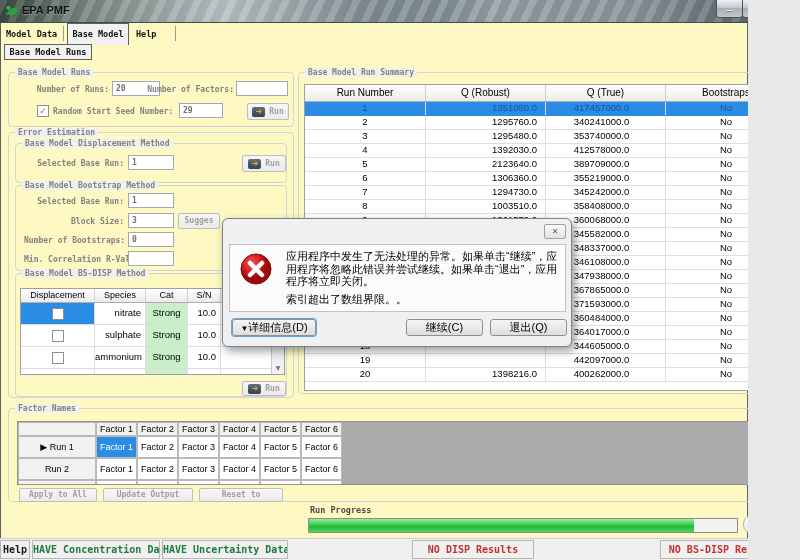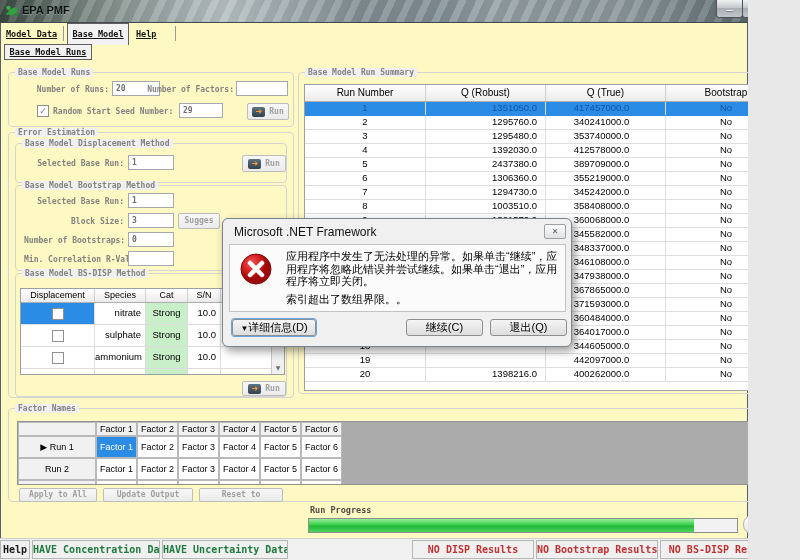--- a/index.html
+++ b/index.html
@@ -21,21 +21,21 @@
     border-radius:0 0 3px 3px;box-sizing:border-box;text-align:center;
     background:linear-gradient(#f0f2f3,#c3c8cc 45%,#a8aeb3 50%,#c0c6ca);}
   #btn-min{left:716px;width:27px;}
   #btn-max{left:742px;width:27px;}
   #btn-close{left:768px;width:30px;background:linear-gradient(#efa28b,#d95b36 45%,#c03a17 50%,#d4542c);}
   .winbtn .glyph{display:inline-block;font:bold 10px "DejaVu Sans",sans-serif;color:#fff;line-height:16px;text-shadow:0 1px 1px rgba(0,0,0,.4);}
   #btn-max .maxbox{display:inline-block;width:8px;height:7px;border:2px solid #fff;margin-top:4px;box-shadow:0 1px 1px rgba(0,0,0,.3);}
 
   
   .applbl{font:bold 8px "DejaVu Sans Mono",monospace;color:#828282;white-space:nowrap;}
-  .tablbl{font:bold 8.5px "DejaVu Sans Mono",monospace;color:#141414;white-space:nowrap;text-decoration:underline;}
+  .tablbl{font:bold 8.5px "DejaVu Sans Mono",monospace;color:#141414;white-space:nowrap;}
   #tabbar{position:absolute;left:0;top:22px;width:800px;height:22px;}
   .tabsep{position:absolute;top:4px;width:1px;height:15px;background:#9a9a9a;}
   #tab-model-data{position:absolute;left:6px;top:7px;}
   #tab-base-model{position:absolute;left:67px;top:1px;width:60px;height:21px;background:#f2f2f2;
      border:1px solid #606060;border-bottom:none;text-align:center;line-height:20px;}
   #tab-help{position:absolute;left:136px;top:7px;}
   #subtab{position:absolute;left:4px;top:44px;width:88px;height:16px;background:#f1f1f1;
      border:1px solid #606060;text-align:center;line-height:15px;box-sizing:border-box;}
 
   
@@ -270,21 +270,21 @@
     </div>
   </div>
 
   <div class="group" style="left:298px;top:72px;width:494px;height:322px;">
     <span class="gtitle applbl">Base Model Run Summary</span>
     <div class="gridbox" id="summary-grid">
       <div class="ghead">
         <div class="hc" style="width:121px">Run Number</div>
         <div class="hc" style="width:120px">Q (Robust)</div>
         <div class="hc" style="width:120px">Q (True)</div>
-        <div class="hc" style="flex:1;border-right:none;">Bootstrap</div>
+        <div class="hc" style="flex:1;border-right:none;">Bootstraps</div>
       </div>
       <div id="summary-body">
           <div class="srow selected">
             <div class="cell c0">1</div>
             <div class="cell c1">1351050.0</div>
             <div class="cell c2">417457000.0</div>
             <div class="cell c3">No</div>
           </div>
           <div class="srow">
             <div class="cell c0">2</div>
@@ -299,21 +299,21 @@
             <div class="cell c3">No</div>
           </div>
           <div class="srow">
             <div class="cell c0">4</div>
             <div class="cell c1">1392030.0</div>
             <div class="cell c2">412578000.0</div>
             <div class="cell c3">No</div>
           </div>
           <div class="srow">
             <div class="cell c0">5</div>
-            <div class="cell c1">2437380.0</div>
+            <div class="cell c1">2123640.0</div>
             <div class="cell c2">389709000.0</div>
             <div class="cell c3">No</div>
           </div>
           <div class="srow">
             <div class="cell c0">6</div>
             <div class="cell c1">1306360.0</div>
             <div class="cell c2">355219000.0</div>
             <div class="cell c3">No</div>
           </div>
           <div class="srow">
@@ -455,26 +455,24 @@
     <span id="stop-icon">STOP</span>
     <span>Stop</span>
   </div>
 
   <div id="statusbar">
     <div id="resize-grip"></div>
   <div class="seg neutral" style="left: 0px; width: 30px;">Help</div>
       <div class="seg have" style="left: 32px; width: 128px;">HAVE Concentration Data</div>
       <div class="seg have" style="left: 162px; width: 126px; text-align: center;">HAVE Uncertainty Data</div>
       <div class="seg no" style="left: 412px; width: 122px;">NO DISP Results</div>
-      <div class="seg no" style="left: 536px; width: 122px;">NO Bootstrap Results</div>
       <div class="seg no" style="left: 660px; width: 126px;">NO BS-DISP Results</div>
     </div>
 
   <div id="dialog">
-    <span id="dialog-title">Microsoft .NET Framework</span>
     <div id="dialog-close">✕</div>
     <div id="dialog-panel">
       <span style="position:absolute;left:10px;top:8px;">
         <svg width="32" height="32" viewBox="0 0 32 32">
           <defs>
               <radialGradient id="rg" cx="35%" cy="30%">
                 <stop offset="0%" stop-color="#f05a5a"></stop>
                 <stop offset="60%" stop-color="#d41f1f"></stop>
                 <stop offset="100%" stop-color="#9e0a0a"></stop>
               </radialGradient>

